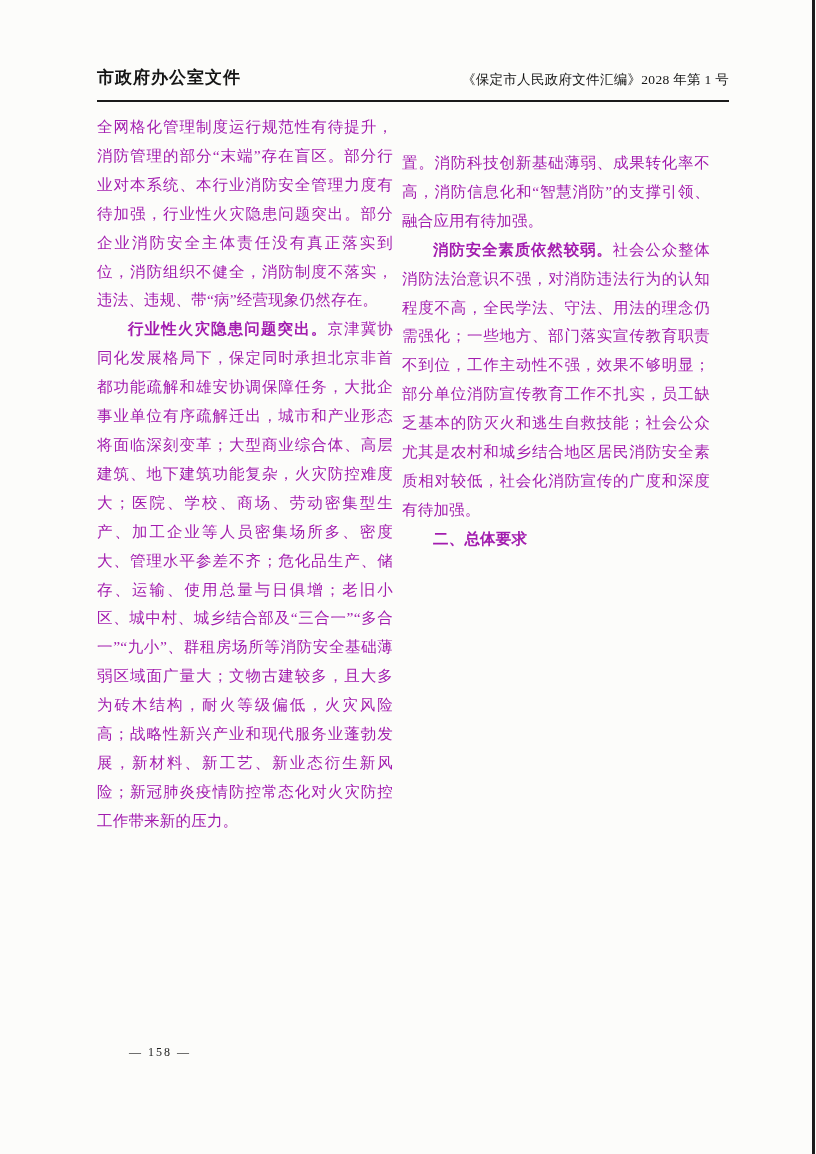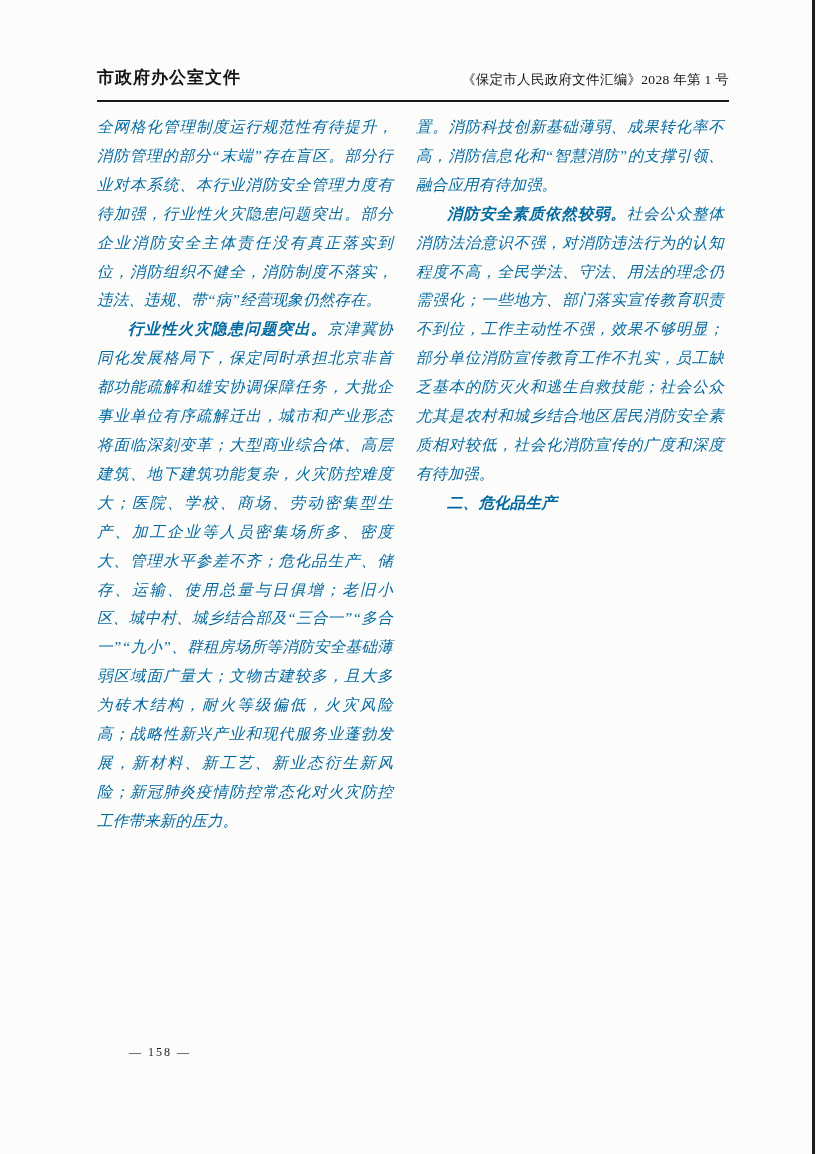--- a/index.html
+++ b/index.html
@@ -35,26 +35,25 @@
   }
   .header-rule {
     position: absolute; left: 97px; top: 100px;
     width: 632px; height: 2px; background: #1b1b1b;
   }
   .col {
     position: absolute; top: 113px;
     text-align: justify;
     font-size: 15.5px;
     line-height: 28.9px;
-    color: #0369a1;
+    color: #a21caf;
     letter-spacing: 0.2px;
-    font-style: italic;
   }
   .col-left  { left: 97px;  width: 296px; }
-  .col-right { left: 416px; width: 308px; }
+  .col-right { left: 402px; width: 308px; margin-top: 36px; }
   .col p { margin: 0; }
   .indent { text-indent: 2em; }
   .lead { font-weight: bold; }
   .section-heading {
     font-weight: bold; text-indent: 2em;
     font-family: "Liberation Sans", sans-serif;
     font-size: 15.5px;
   }
   .footer {
     position: absolute; left: 129px; top: 1045px;
@@ -74,20 +73,20 @@
   <div class="header-rule"></div>
 
   <div class="col col-left">
     <p class="para"><span>全网格化管理制度运行规范性有待提升，消防管理的部分“末端”存在盲区。部分行业对本系统、本行业消防安全管理力度有待加强，行业性火灾隐患问题突出。部分企业消防安全主体责任没有真正落实到位，消防组织不健全，消防制度不落实，违法、违规、带“病”经营现象仍然存在。</span></p>
     <p class="para indent"><span class="lead">行业性火灾隐患问题突出。</span><span>京津冀协同化发展格局下，保定同时承担北京非首都功能疏解和雄安协调保障任务，大批企事业单位有序疏解迁出，城市和产业形态将面临深刻变革；大型商业综合体、高层建筑、地下建筑功能复杂，火灾防控难度大；医院、学校、商场、劳动密集型生产、加工企业等人员密集场所多、密度大、管理水平参差不齐；危化品生产、储存、运输、使用总量与日俱增；老旧小区、城中村、城乡结合部及“三合一”“多合一”“九小”、群租房场所等消防安全基础薄弱区域面广量大；文物古建较多，且大多为砖木结构，耐火等级偏低，火灾风险高；战略性新兴产业和现代服务业蓬勃发展，新材料、新工艺、新业态衍生新风险；新冠肺炎疫情防控常态化对火灾防控工作带来新的压力。</span></p>
   </div>
 
   <div class="col col-right">
     <p class="para"><span>置。消防科技创新基础薄弱、成果转化率不高，消防信息化和“智慧消防”的支撑引领、融合应用有待加强。</span></p>
     <p class="para indent"><span class="lead">消防安全素质依然较弱。</span><span>社会公众整体消防法治意识不强，对消防违法行为的认知程度不高，全民学法、守法、用法的理念仍需强化；一些地方、部门落实宣传教育职责不到位，工作主动性不强，效果不够明显；部分单位消防宣传教育工作不扎实，员工缺乏基本的防灭火和逃生自救技能；社会公众尤其是农村和城乡结合地区居民消防安全素质相对较低，社会化消防宣传的广度和深度有待加强。</span></p>
-    <p class="section-heading">二、危化品生产</p>
+    <p class="section-heading">二、总体要求</p>
   </div>
 
   <div class="footer">— 158 —</div>
 
   <div class="scan-edge-right"></div>
 
 </div>
 
 </body></html>

